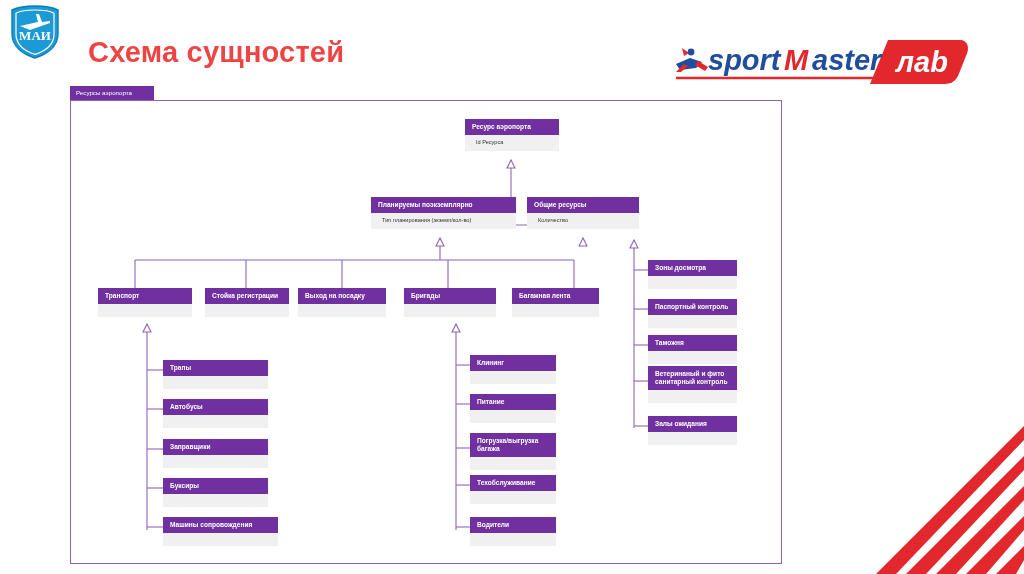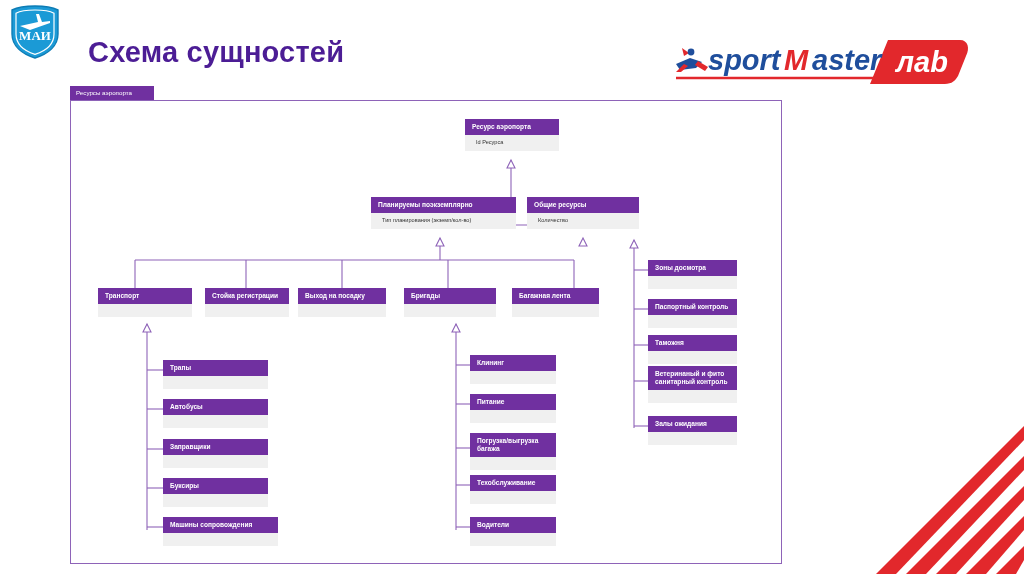--- a/index.html
+++ b/index.html
@@ -8,21 +8,21 @@
     background: #ffffff;
     font-family: "Liberation Sans", sans-serif;
     overflow: hidden;
   }
   #root { position: relative; width: 1024px; height: 574px; background:#fff; }
 
   
   .mai-logo { position: absolute; left: 8px; top: 4px; width: 54px; height: 56px; }
   .slide-title {
     position: absolute; left: 88px; top: 36px;
-    font-size: 29px; font-weight: bold; color: #4c1d95;
+    font-size: 29px; font-weight: bold; color: #ef4444;
     letter-spacing: .2px; white-space: nowrap;
   }
   .sm-logo { position: absolute; left: 660px; top: 38px; width: 312px; height: 48px; }
 
   
   .pkg { position: absolute; left: 70px; top: 86px; width: 712px; height: 478px; }
   .pkg-tab {
     position: absolute; left: 0; top: 0; width: 84px; height: 14px;
     background: #7030a0; color: #ffffff;
     font-size: 6.2px; line-height: 14px; padding-left: 6px;

